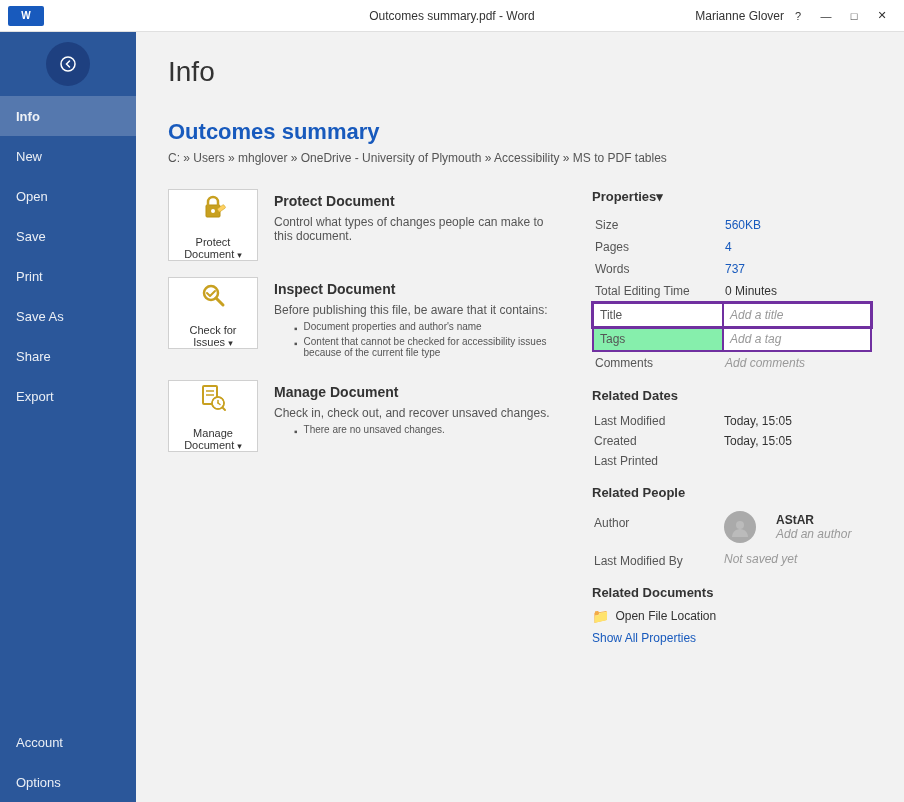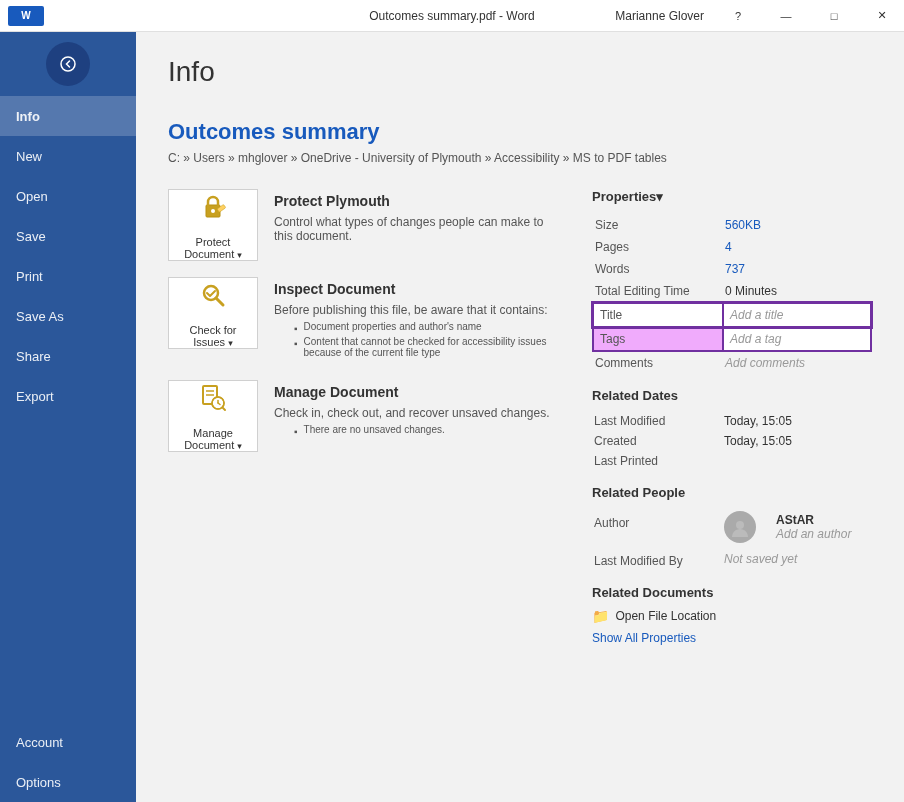--- a/index.html
+++ b/index.html
@@ -36,21 +36,21 @@
       font-size: 10px;
       font-weight: bold;
       display: flex;
       align-items: center;
       justify-content: center;
       border-radius: 2px;
     }
     .title-bar-right {
       display: flex;
       align-items: center;
-      gap: 20px;
+      gap: 0;
     }
     .title-bar-right span {
       font-size: 12px;
       color: #333;
     }
     .title-btn {
       width: 28px;
       height: 20px;
       display: flex;
       align-items: center;
@@ -388,21 +388,21 @@
                 <rect x="9" y="14" width="14" height="12" rx="1" fill="#c8a020" stroke="#b89010" stroke-width="1"></rect>
                 <path d="M11 14V11a5 5 0 0110 0v3" fill="none" stroke="#c8a020" stroke-width="2.5" stroke-linecap="round"></path>
                 <circle cx="16" cy="20" r="2" fill="#fff"></circle>
 
                 <rect x="20" y="18" width="8" height="4" rx="1" fill="#ffd060" stroke="#c8a020" stroke-width="0.5" transform="rotate(-35 20 18)"></rect>
               </svg>
             </div>
             <div class="card-label">Protect<br>Document <span class="arrow">▾</span></div>
           </div>
           <div class="card-text">
-            <h3>Protect Plymouth</h3>
+            <h3>Protect Document</h3>
             <p>Control what types of changes people can make to this document.</p>
           </div>
         </div>
 
         <div class="info-card">
           <div class="card-icon-box">
             <div class="icon-img">
               <svg width="32" height="32" viewBox="0 0 32 32">
 
                 <circle cx="14" cy="14" r="7" fill="none" stroke="#c8a020" stroke-width="2.5"></circle>
@@ -487,21 +487,21 @@
           </tr>
 
           <tr style="border:2px solid #7030a0; outline: 2px solid #7030a0;">
             <td style="background:white; border: 2px solid #7030a0; padding: 4px 6px;">Title</td>
             <td style="background:white; border: 2px solid #7030a0; padding: 4px 6px;">
               <span class="add-link">Add a title</span>
             </td>
           </tr>
 
           <tr>
-            <td style="background:#f0abfc; border: 2px solid #7030a0; padding: 4px 6px;">Tags</td>
+            <td style="background:#86efac; border: 2px solid #7030a0; padding: 4px 6px;">Tags</td>
             <td style="background:white; border: 2px solid #7030a0; padding: 4px 6px;">
               <span class="add-link">Add a tag</span>
             </td>
           </tr>
           <tr>
             <td>Comments</td>
             <td>
               <span class="add-link">Add comments</span>
             </td>
           </tr>

